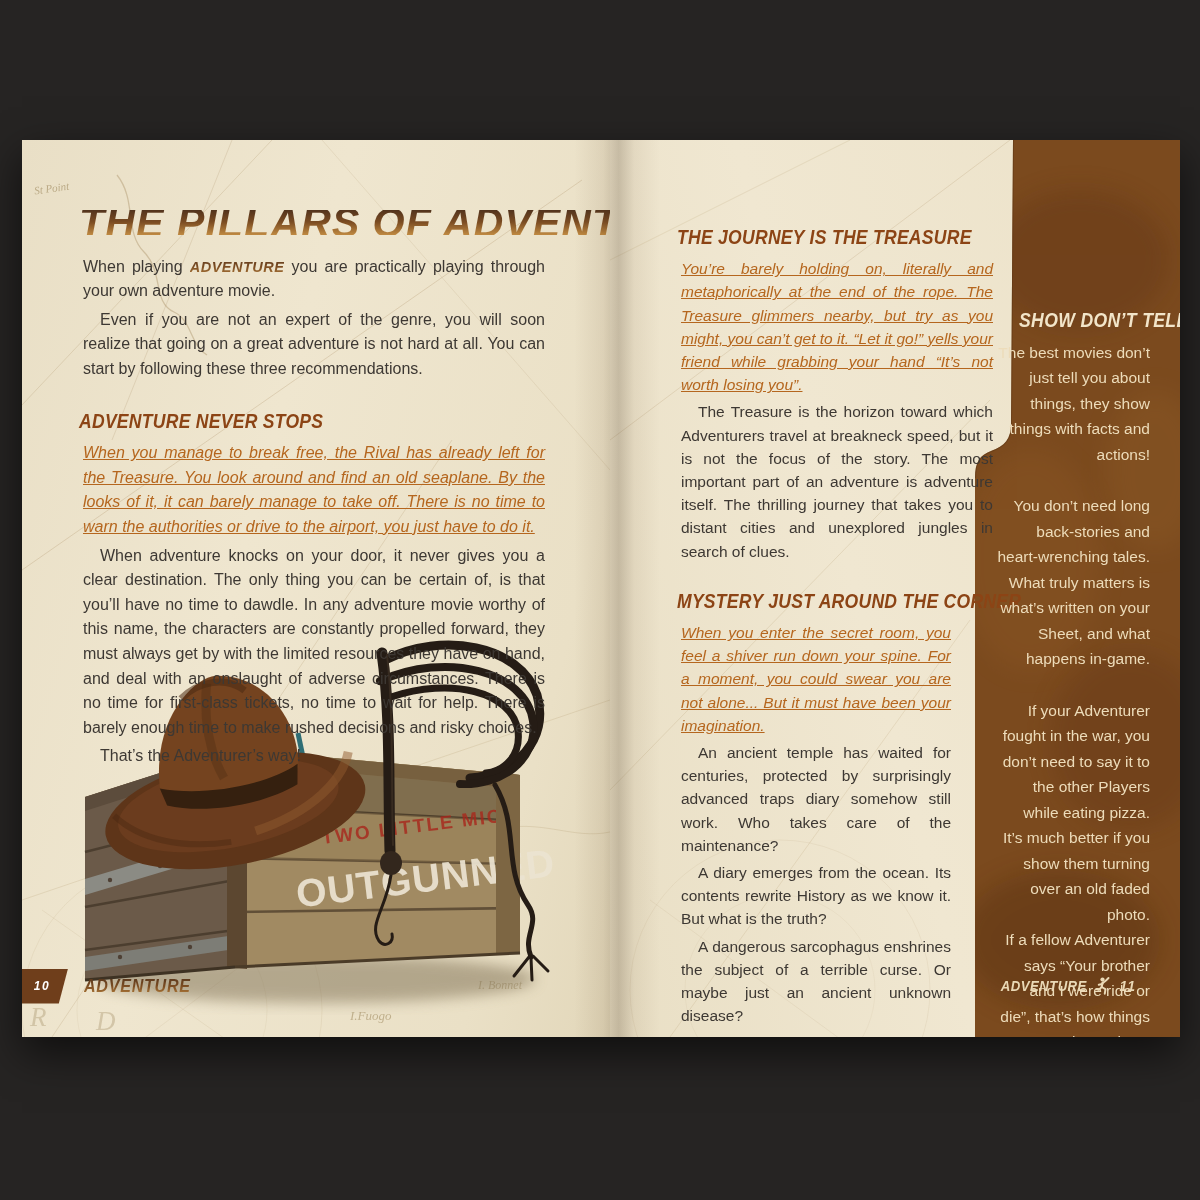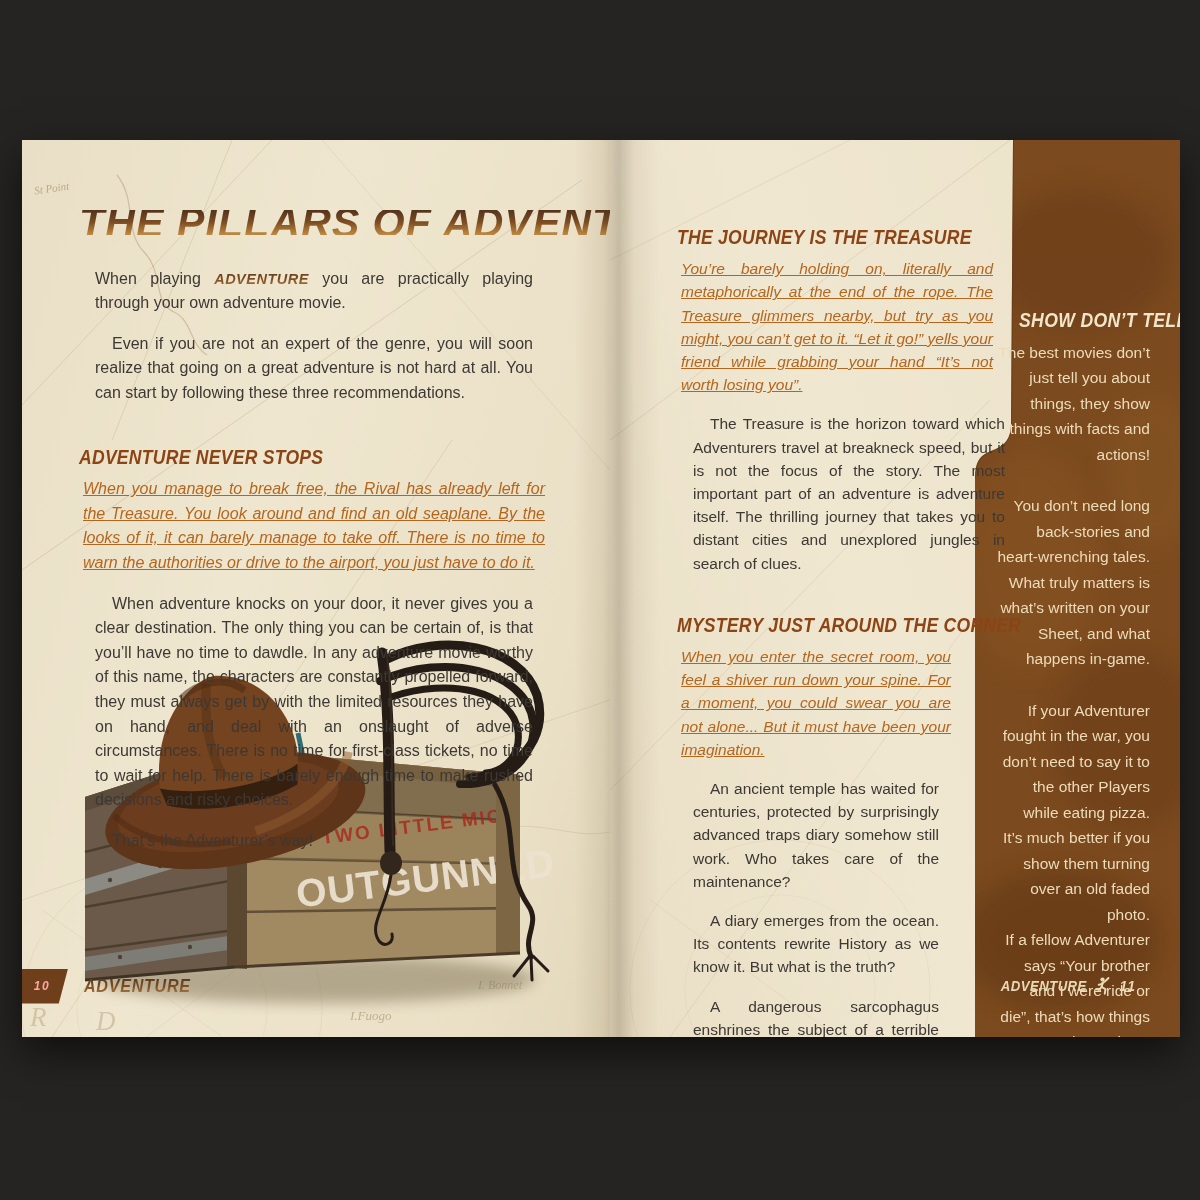--- a/index.html
+++ b/index.html
@@ -32,21 +32,21 @@
     -webkit-background-clip:text; background-clip:text; color:transparent; }
 
   .title { font-size:43px; font-weight:bold; font-style:italic; letter-spacing:1px;
     transform:scaleX(.96); transform-origin:left; white-space:nowrap; margin:0 0 16px; }
 
   .sec-head { display:inline-block; font-weight:bold; font-style:italic; font-size:19.5px;
     color:#8c4415; letter-spacing:.3px; transform:scaleX(.9); transform-origin:left;
     white-space:nowrap; margin:23px 0 4px; }
 
   .lead   { color:#b5661e; font-style:italic; text-align:justify; margin:4px;text-decoration:underline; }
-  .body-p { color:#3d3833; text-align:justify; margin:16px; }
+  .body-p { color:#3d3833; text-align:justify; margin:4px; }
   .indent { text-indent:17px; }
   .brand-inline { font-weight:bold; font-style:italic; font-size:14.5px; letter-spacing:.5px; }
 
   .lp-content { position:absolute; left:57px; top:70px; width:470px; z-index:2;
     font-size:16px; line-height:24.6px; }
 
   .rp-content { position:absolute; left:67px; top:86px; width:278px; z-index:2;
     font-size:15.5px; line-height:23.2px; }
   .rp-content .first-head { margin-top:0; }
   .w-wide { width:312px; }
@@ -60,21 +60,21 @@
     transform-origin:right; margin:0 0 6px; white-space:nowrap; }
   .sb-block { margin:0 0 26px; }
   .sb-block p { margin:0; }
 
   .illus { position:absolute; left:28px; top:495px; width:530px; height:380px; z-index:1; }
 
   .footer-left { position:absolute; left:0; bottom:40px; height:22px; z-index:4;
     display:flex; align-items:center; }
   .badge { width:46px; height:35px; background:#6f3e1b;
     clip-path:polygon(0 0,100% 0,80% 100%,0 100%);
-    color:#fca5a5; display:flex; align-items:center; justify-content:center;
+    color:#ffffff; display:flex; align-items:center; justify-content:center;
     font-size:12px; font-weight:bold; font-style:italic; letter-spacing:1.5px;
     padding-right:6px; box-sizing:border-box; }
   .brand-footer { margin-left:16px; font-size:17.5px; font-weight:bold; font-style:italic;
     letter-spacing:.8px; transform:scaleX(.92); transform-origin:left; }
 
   .footer-right { position:absolute; right:44px; bottom:42px; z-index:4;
     display:flex; align-items:center; gap:9px; color:#ead9b6; }
   .fr-brand { font-size:15px; font-weight:bold; font-style:italic; letter-spacing:.5px;
     display:inline-block; transform:scaleX(.88); transform-origin:right; }
   .fr-num { font-size:14px; font-weight:bold; font-style:italic; letter-spacing:1px; }

